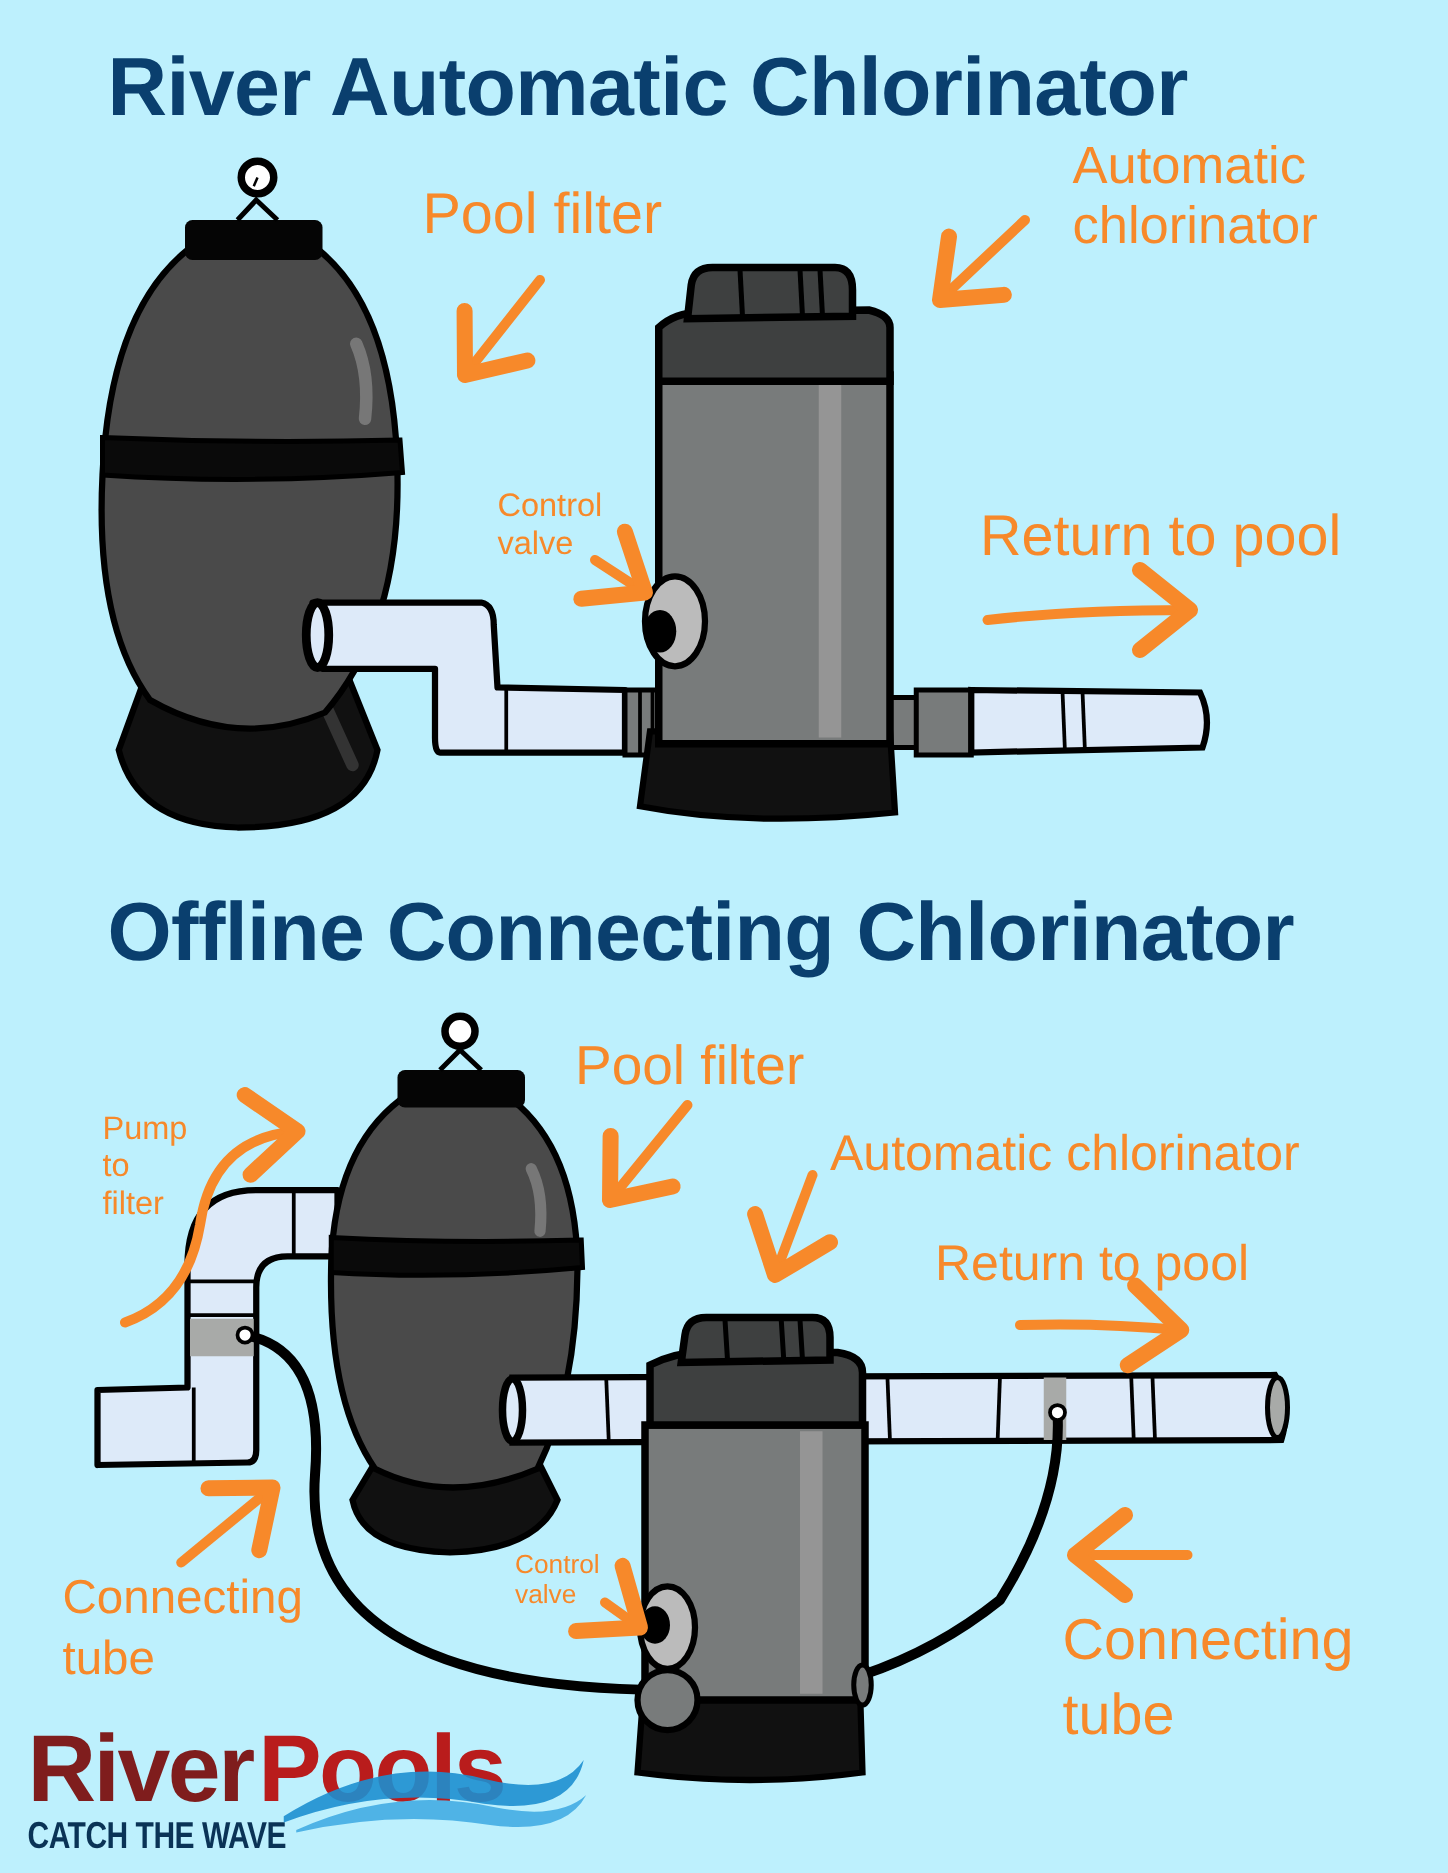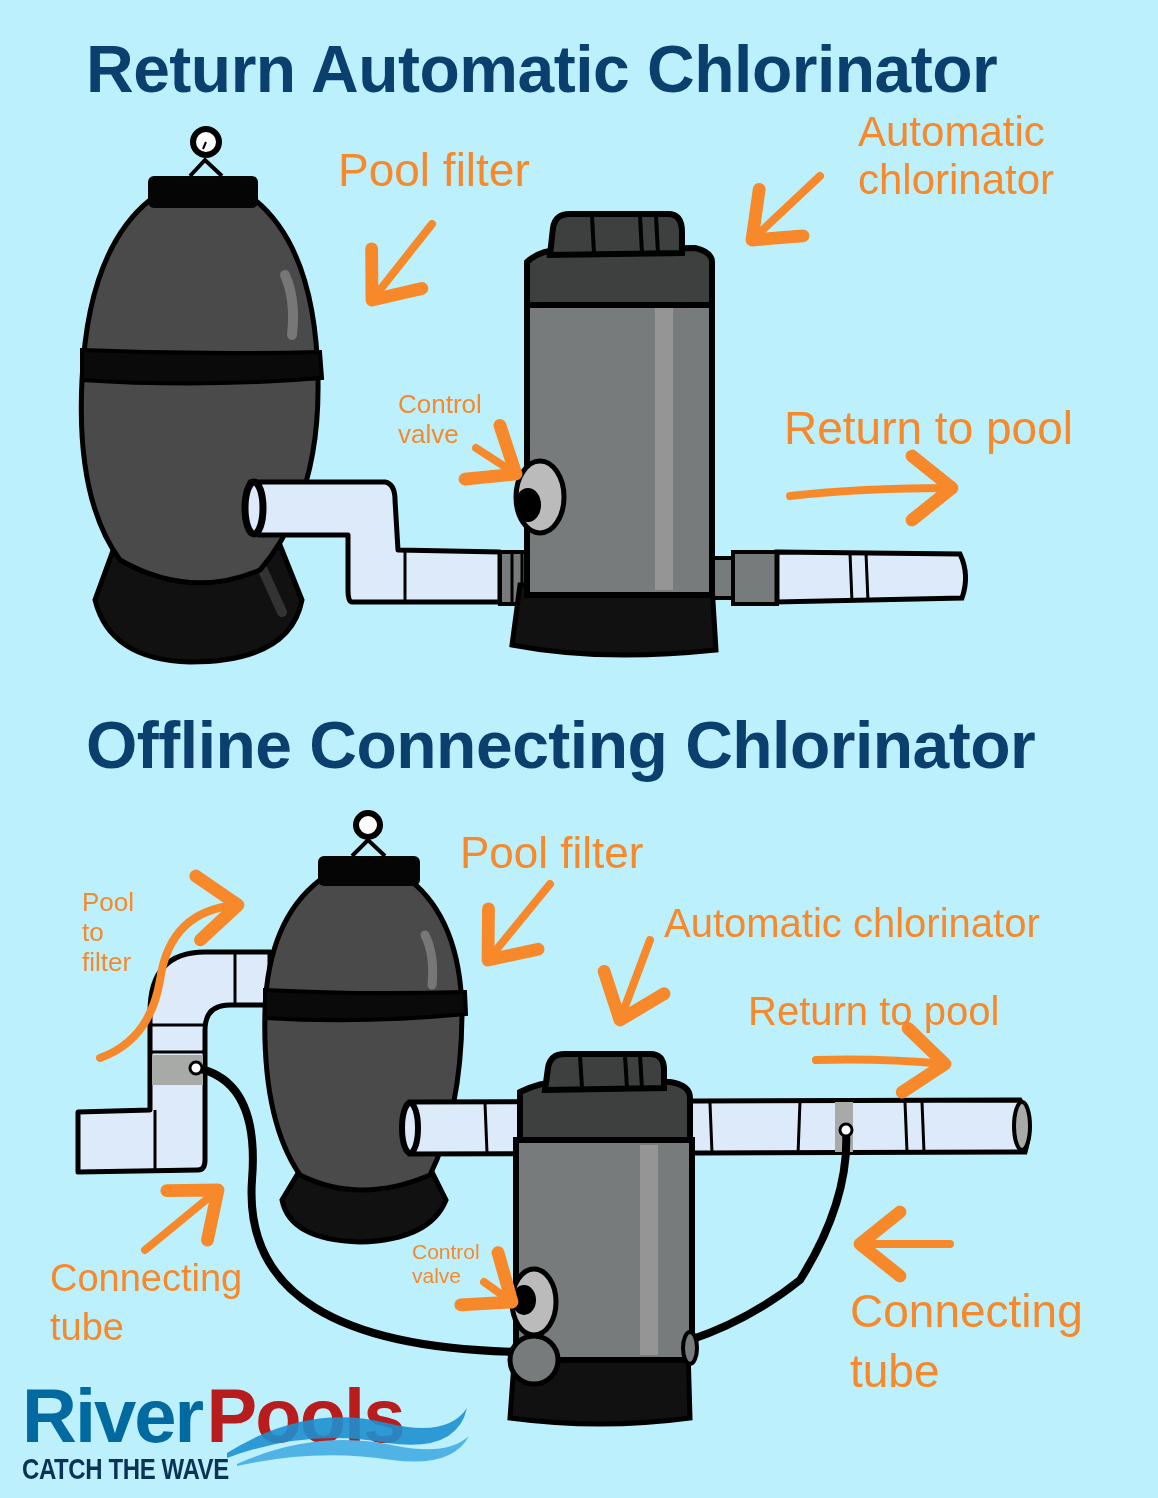--- a/index.html
+++ b/index.html
@@ -1,28 +1,28 @@
 <!DOCTYPE html>
 <html><head>
 <meta charset="utf-8">
 <style>
   html, body { margin: 0; padding: 0; }
   body { width: 1158px; height: 1498px; background: #bdf0fd; position: relative; overflow: hidden; font-family: "Liberation Sans", sans-serif; }
   .title { position: absolute; font-weight: bold; color: #0a3f6e; font-size: 66px; letter-spacing: -0.5px; white-space: nowrap; line-height: 1; }
   .lbl { position: absolute; color: #f7892a; white-space: pre-line; line-height: 1.15; }
   svg.art { position: absolute; left: 0; top: 0; }
   .logo { position: absolute; left: 22px; top: 1378px; }
-  .logo-river { font-weight: bold; font-size: 76px; color: #0369a1; letter-spacing: -2px; line-height: 1; }
+  .logo-river { font-weight: bold; font-size: 76px; color: #7f1d1d; letter-spacing: -2px; line-height: 1; }
   .logo-pools { font-weight: bold; font-size: 76px; color: #b91c1c; letter-spacing: -2px; line-height: 1; }
   .logo-tag { font-family: "Liberation Sans", sans-serif; font-weight: bold; font-size: 30px; color: #0a3356; letter-spacing: -0.5px; transform: scaleX(0.8); transform-origin: left; line-height: 1; white-space: nowrap; }
 </style>
 </head>
 <body>
 
-<div class="title" style="left:86px; top:36px;">Return Automatic Chlorinator</div>
+<div class="title" style="left:86px; top:36px;">River Automatic Chlorinator</div>
 <div class="title" style="left:86px; top:712px;">Offline Connecting Chlorinator</div>
 
 <svg class="art" width="1158" height="1498" viewBox="0 0 1158 1498">
   <defs>
     <marker id="ah" markerWidth="10" markerHeight="10" refX="6" refY="5" orient="auto" markerUnits="strokeWidth">
       <path d="M1,1 L6,5 L1,9" fill="none" stroke="#f7892a" stroke-width="1.6" stroke-linecap="round" stroke-linejoin="round"></path>
     </marker>
   </defs>
 
   <g>
@@ -144,21 +144,21 @@
 </svg>
 
 <div class="lbl" style="left:338px; top:144px; font-size:46px;">Pool filter</div>
 <div class="lbl" style="left:858px; top:108px; font-size:42px;">Automatic
 chlorinator</div>
 <div class="lbl" style="left:398px; top:390px; font-size:26px;">Control
 valve</div>
 <div class="lbl" style="left:784px; top:402px; font-size:46px;">Return to pool</div>
 
 <div class="lbl" style="left:460px; top:828px; font-size:44px;">Pool filter</div>
-<div class="lbl" style="left:82px; top:888px; font-size:26px;">Pool
+<div class="lbl" style="left:82px; top:888px; font-size:26px;">Pump
 to
 filter</div>
 <div class="lbl" style="left:664px; top:900px; font-size:40px;">Automatic chlorinator</div>
 <div class="lbl" style="left:748px; top:988px; font-size:40px;">Return to pool</div>
 <div class="lbl" style="left:412px; top:1240px; font-size:21px;">Control
 valve</div>
 <div class="lbl" style="left:50px; top:1254px; font-size:38px; line-height:1.3;">Connecting
 tube</div>
 <div class="lbl" style="left:850px; top:1282px; font-size:46px; line-height:1.3;">Connecting
 tube</div>

